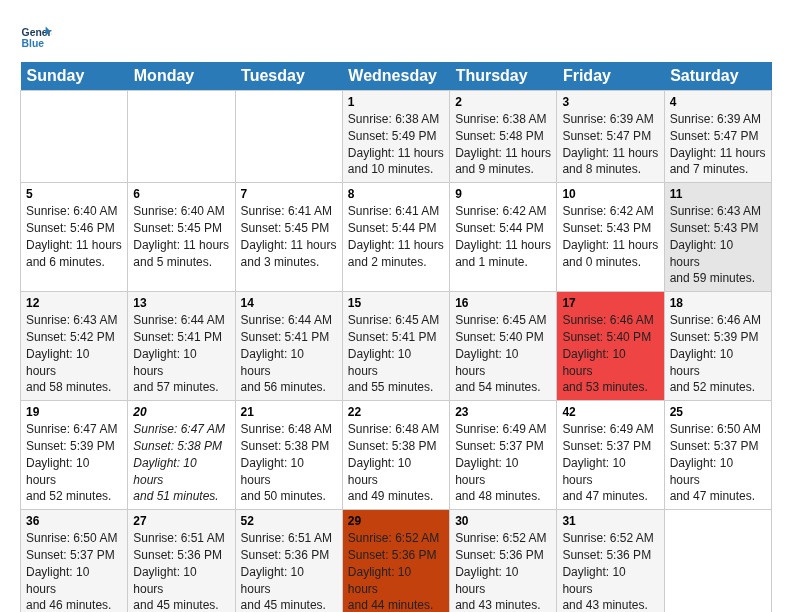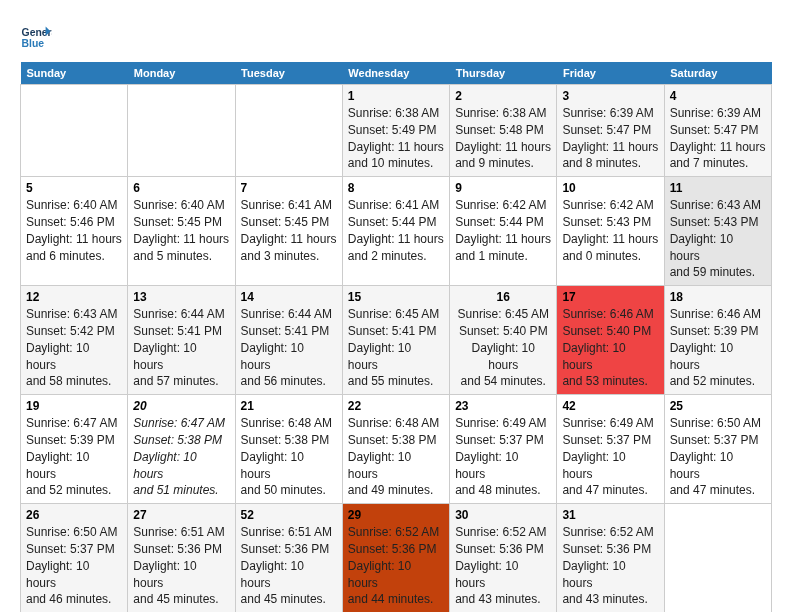--- a/index.html
+++ b/index.html
@@ -40,21 +40,21 @@
     table {
       width: 100%;
       border-collapse: collapse;
       font-size: 10.5px;
     }
     thead th {
       background-color: #2a7ab8;
       color: #fff;
       text-align: left;
       padding: 5px 6px;
-      font-size: 11px;
+      font-size: 16px;
       font-weight: bold;
     }
     tbody td {
       border: 1px solid #ccc;
       vertical-align: top;
       padding: 4px 5px;
       width: calc(100% / 7);
       min-height: 80px;
       height: 88px;
     }
@@ -214,21 +214,21 @@
 Daylight: 10 hours
 and 56 minutes.</div>
         </td>
         <td style="background-color: rgb(245, 245, 245);">
           <div class="day-num">15</div>
           <div class="day-info" style="white-space: pre-line;">Sunrise: 6:45 AM
 Sunset: 5:41 PM
 Daylight: 10 hours
 and 55 minutes.</div>
         </td>
-        <td style="background-color: rgb(245, 245, 245); text-align: center;">
+        <td style="background-color: rgb(245, 245, 245);">
           <div class="day-num">16</div>
           <div class="day-info" style="white-space: pre-line;">Sunrise: 6:45 AM
 Sunset: 5:40 PM
 Daylight: 10 hours
 and 54 minutes.</div>
         </td>
         <td style="background-color: #ef4444;">
           <div class="day-num">17</div>
           <div class="day-info" style="white-space: pre-line;">Sunrise: 6:46 AM
 Sunset: 5:40 PM
@@ -289,21 +289,21 @@
         <td style="background-color: rgb(255, 255, 255);">
           <div class="day-num">25</div>
           <div class="day-info" style="white-space: pre-line;">Sunrise: 6:50 AM
 Sunset: 5:37 PM
 Daylight: 10 hours
 and 47 minutes.</div>
         </td>
       </tr>
       <tr>
         <td style="background-color: rgb(245, 245, 245);">
-          <div class="day-num">26</div>
+          <div class="day-num">36</div>
           <div class="day-info" style="white-space: pre-line;">Sunrise: 6:50 AM
 Sunset: 5:37 PM
 Daylight: 10 hours
 and 46 minutes.</div>
         </td>
         <td style="background-color: rgb(245, 245, 245);">
           <div class="day-num">27</div>
           <div class="day-info" style="white-space: pre-line;">Sunrise: 6:51 AM
 Sunset: 5:36 PM
 Daylight: 10 hours

